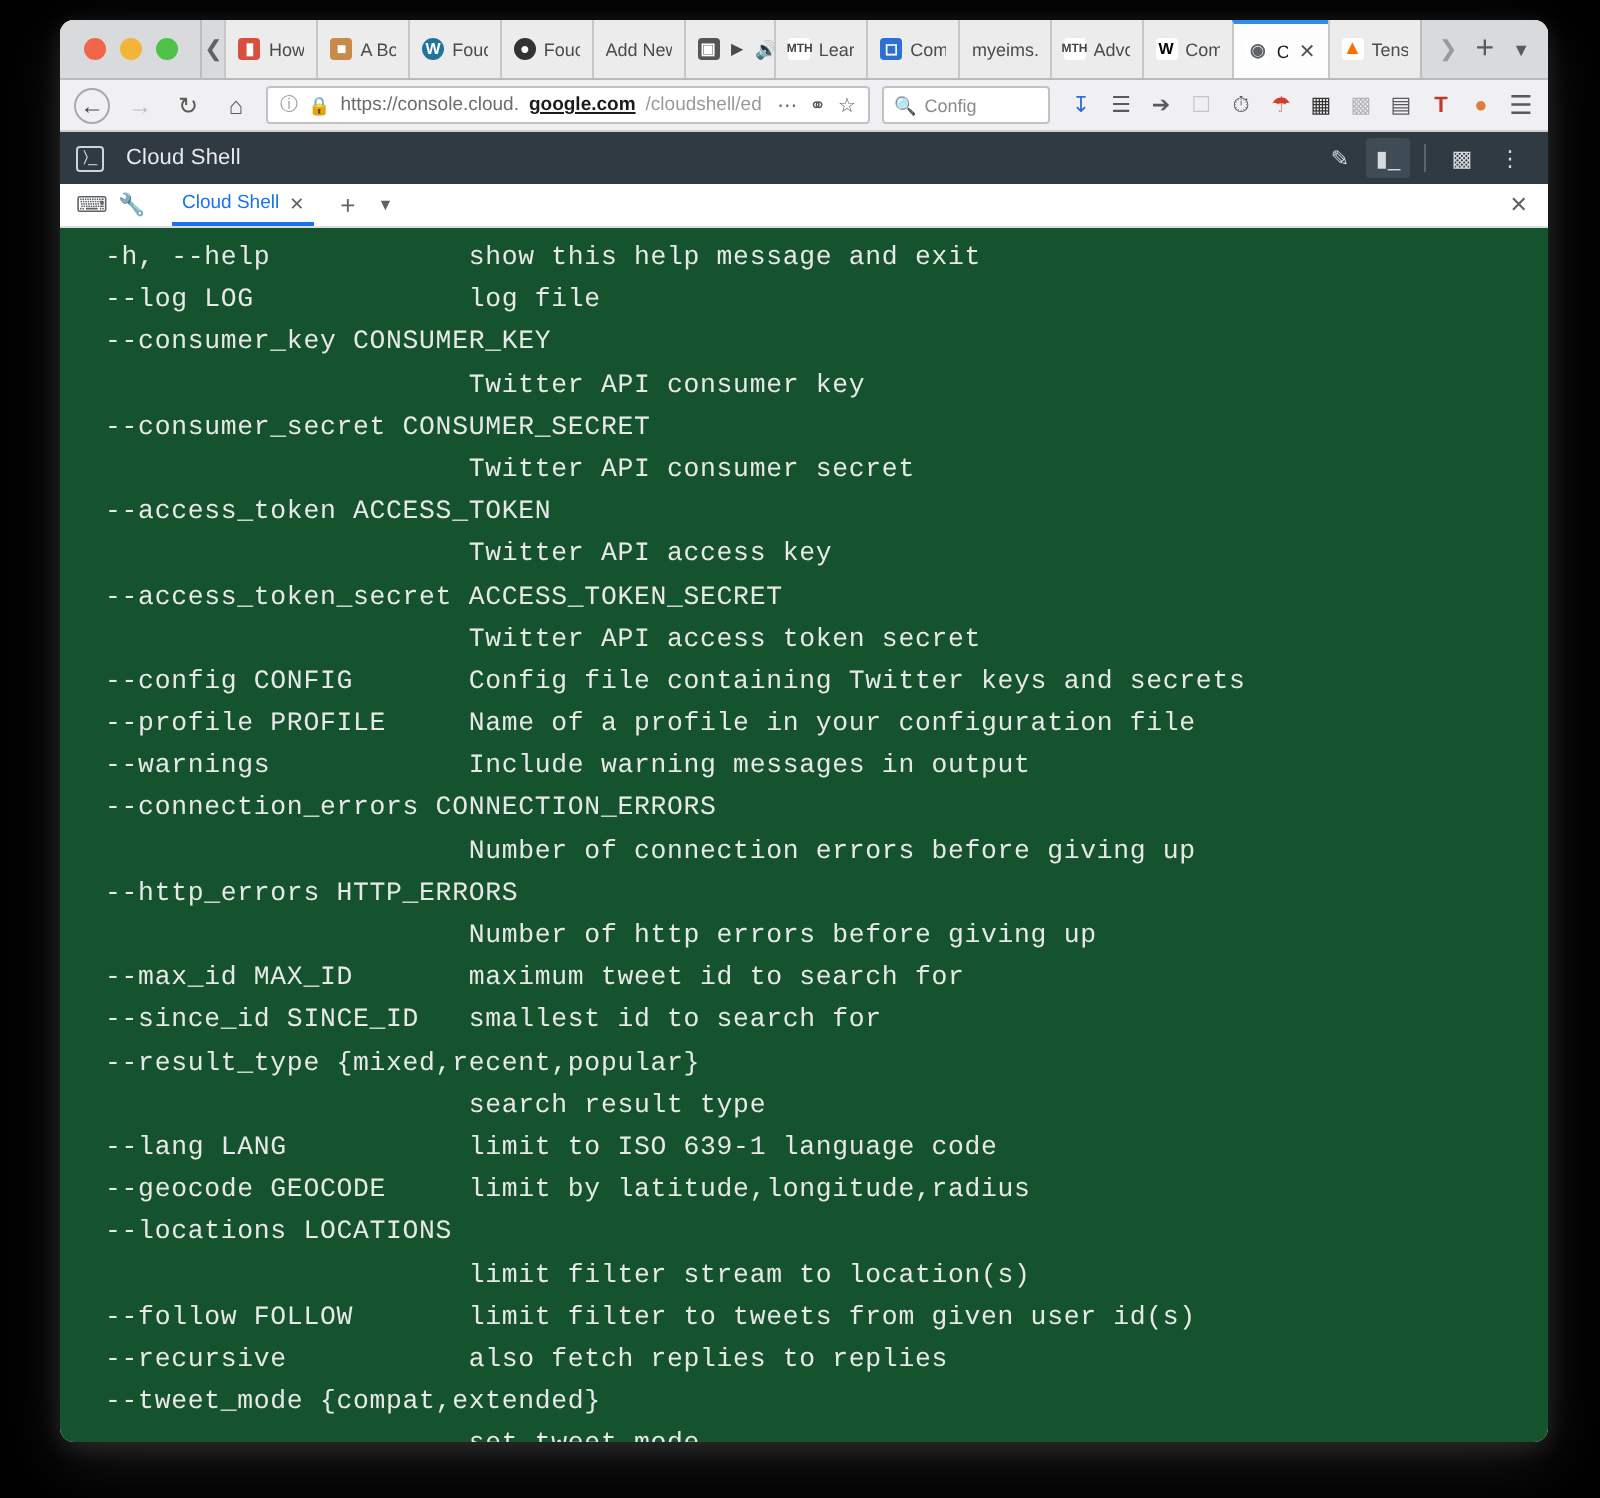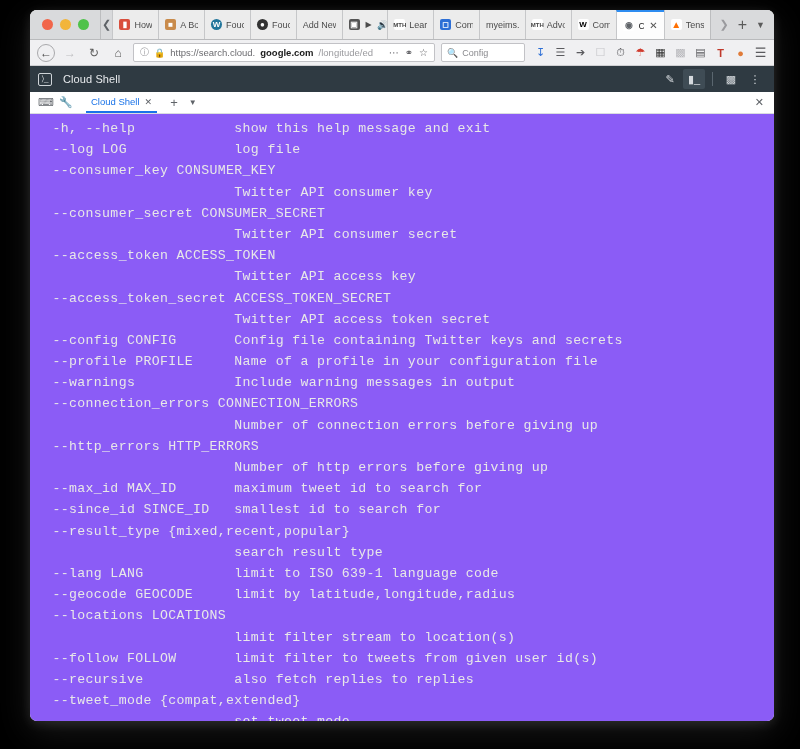--- a/index.html
+++ b/index.html
@@ -102,21 +102,21 @@
     height: 19px;
     background: #ffffff;
     border: 1px solid #c2c2c6;
     border-radius: 2px;
     display: flex; align-items: center;
     padding: 0 6px; gap: 5px;
     font-size: 9.5px; color: #6c6c70;
     overflow: hidden; white-space: nowrap;
   }
   .lock { color: #1aa260; font-size: 9px; }
-  .url-domain { color: #1b1b1b; font-weight: bold; }
+  .url-domain { color: #1b1b1b; font-weight: bold; text-decoration: underline; }
   .url-dim { color: #9a9a9e; }
   .url-right { margin-left: auto; display:flex; align-items:center; gap:6px; color:#6a6a6e; font-size:10px;}
   .searchfield {
     width: 84px; height: 19px;
     background: #ffffff;
     border: 1px solid #c2c2c6;
     border-radius: 2px;
     display: flex; align-items: center; gap: 4px;
     padding: 0 5px;
     font-size: 9px; color: #8a8a8e;
@@ -269,23 +269,23 @@
 
   <div class="urlbar">
     <div class="navbtn circled">←</div>
     <div class="navbtn dim">→</div>
     <div class="navbtn">↻</div>
     <div class="navbtn">⌂</div>
 
     <div class="urlfield">
       <span style="color:#9a9a9e;font-size:9px">ⓘ</span>
       <span class="lock">🔒</span>
-      <span>https://search.cloud.</span>
+      <span>https://console.cloud.</span>
         <span class="url-domain">google.com</span>
-        <span class="url-dim">/longitude/ed</span>
+        <span class="url-dim">/cloudshell/ed</span>
       <span class="url-right">
         <span>⋯</span>
         <span style="color:#5a5a5e">⚭</span>
         <span style="color:#5a5a5e">☆</span>
       </span>
     </div>
 
     <div class="searchfield">
       <span>🔍</span>
       <span>Config</span>
@@ -324,18 +324,18 @@
     <div class="cs-ticon">🔧</div>
     <div class="cs-tab">
       <span>Cloud Shell</span>
       <span class="x">✕</span>
     </div>
     <div class="cs-plus">+</div>
     <div class="cs-caret">▼</div>
     <div class="cs-tabs-right">✕</div>
   </div>
 
-  <div class="terminal" style="background: #8b5cf6;">
+  <div class="terminal" style="background: #14532d;">
     <div class="term-lines" id="term-out" style="color: rgb(232, 232, 232);"><div class="term-line">  -h, --help            show this help message and exit</div><div class="term-line">  --log LOG             log file</div><div class="term-line">  --consumer_key CONSUMER_KEY</div><div class="term-line">                        Twitter API consumer key</div><div class="term-line">  --consumer_secret CONSUMER_SECRET</div><div class="term-line">                        Twitter API consumer secret</div><div class="term-line">  --access_token ACCESS_TOKEN</div><div class="term-line">                        Twitter API access key</div><div class="term-line">  --access_token_secret ACCESS_TOKEN_SECRET</div><div class="term-line">                        Twitter API access token secret</div><div class="term-line">  --config CONFIG       Config file containing Twitter keys and secrets</div><div class="term-line">  --profile PROFILE     Name of a profile in your configuration file</div><div class="term-line">  --warnings            Include warning messages in output</div><div class="term-line">  --connection_errors CONNECTION_ERRORS</div><div class="term-line">                        Number of connection errors before giving up</div><div class="term-line">  --http_errors HTTP_ERRORS</div><div class="term-line">                        Number of http errors before giving up</div><div class="term-line">  --max_id MAX_ID       maximum tweet id to search for</div><div class="term-line">  --since_id SINCE_ID   smallest id to search for</div><div class="term-line">  --result_type {mixed,recent,popular}</div><div class="term-line">                        search result type</div><div class="term-line">  --lang LANG           limit to ISO 639-1 language code</div><div class="term-line">  --geocode GEOCODE     limit by latitude,longitude,radius</div><div class="term-line">  --locations LOCATIONS</div><div class="term-line">                        limit filter stream to location(s)</div><div class="term-line">  --follow FOLLOW       limit filter to tweets from given user id(s)</div><div class="term-line">  --recursive           also fetch replies to replies</div><div class="term-line">  --tweet_mode {compat,extended}</div><div class="term-line">                        set tweet mode</div></div>
 
   </div>
 
 </div>
 
 </body></html>

